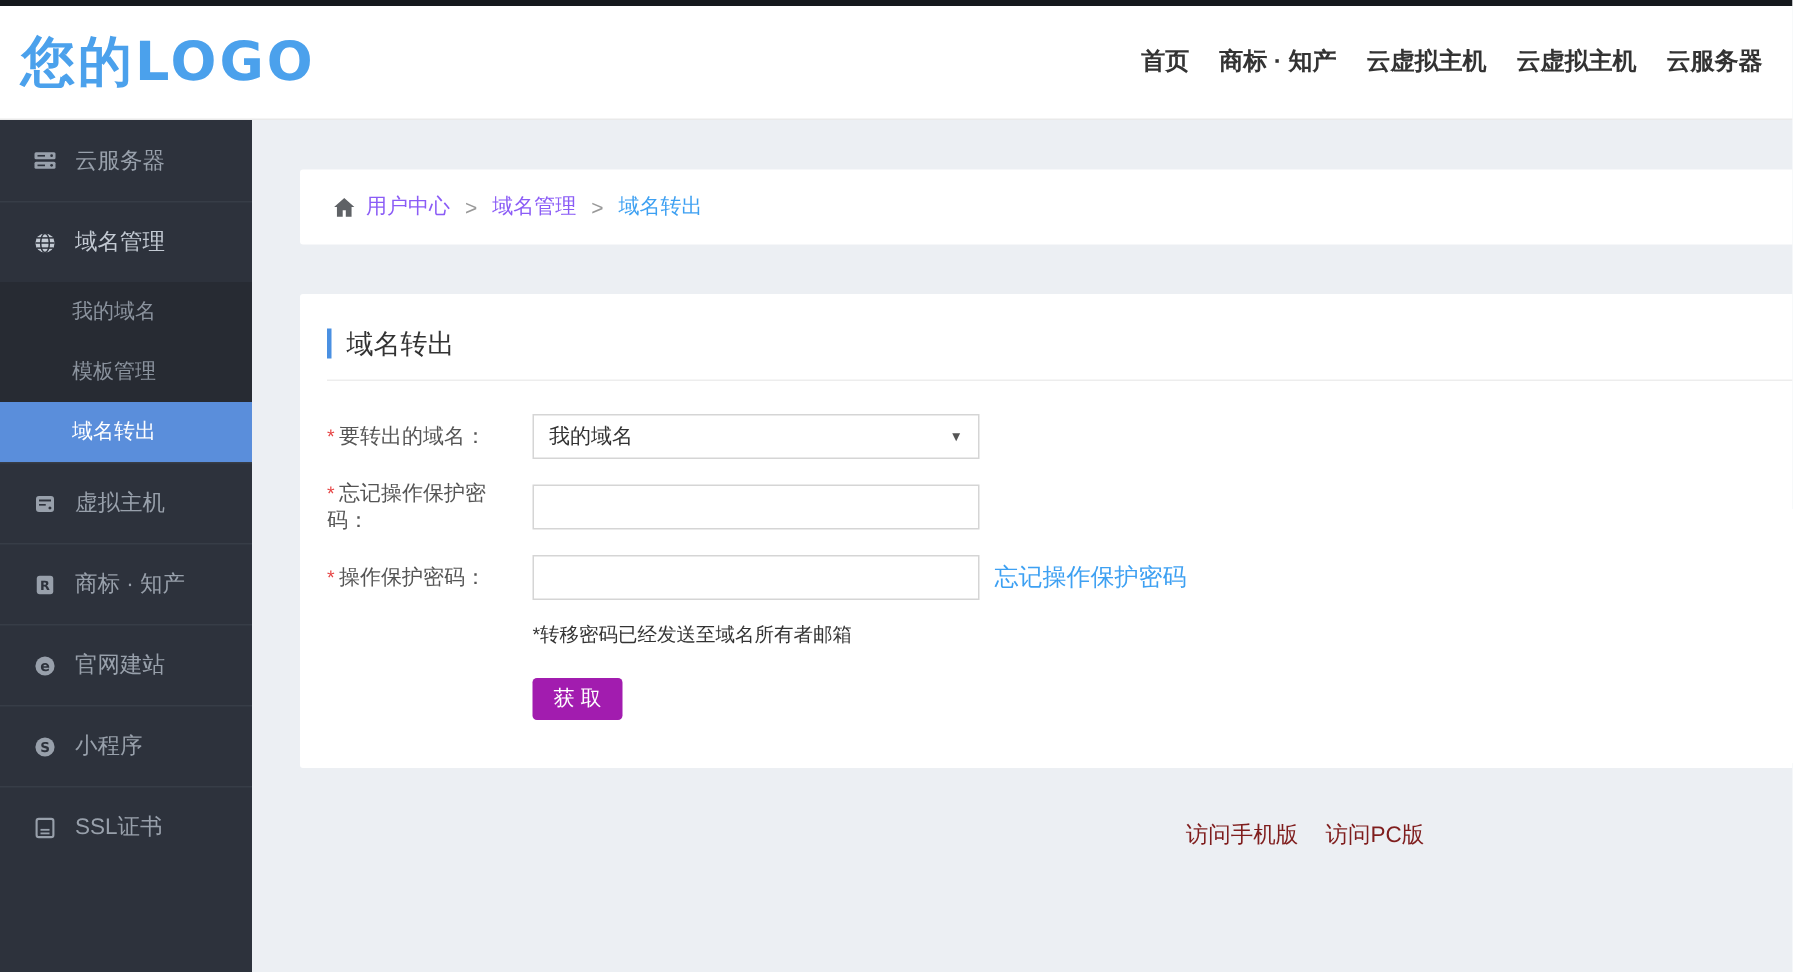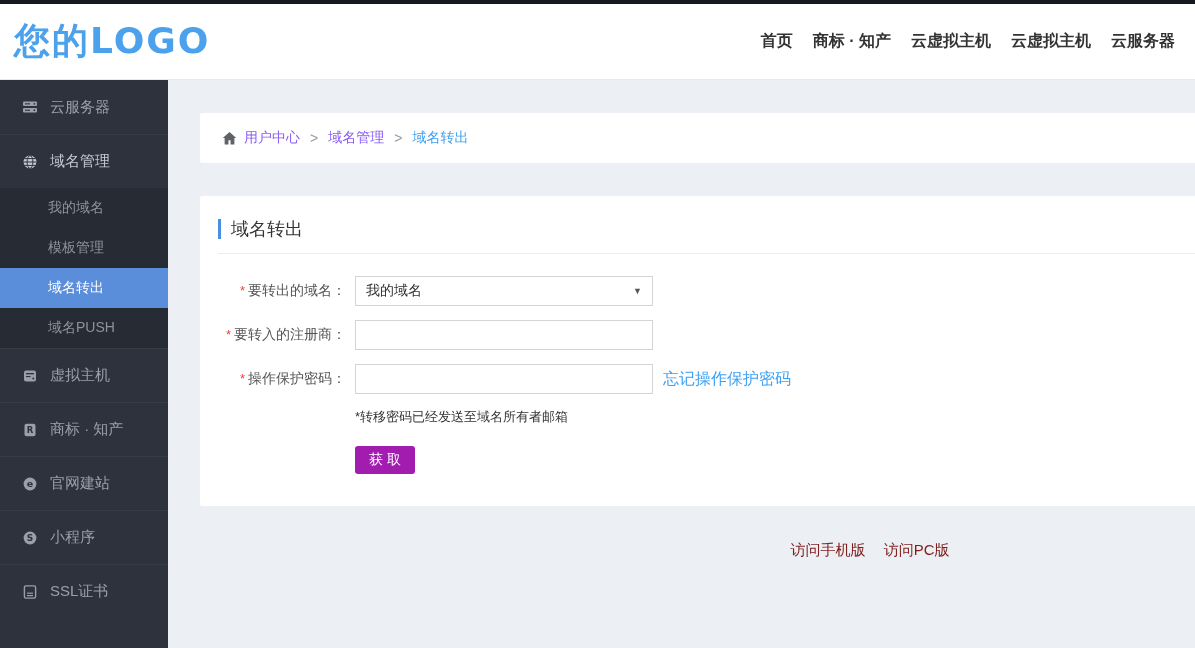--- a/index.html
+++ b/index.html
@@ -46,21 +46,21 @@
 
   .panel { margin-top:33px; background:#fff; border-radius:2px;
            padding:21px 24px 32px 18px; min-height:297px; }
   .panel-title { display:flex; align-items:center; gap:10px; }
   .accent { width:3px; height:20px; background:#4a90e2; }
   .panel-title h2 { font-size:18px; color:#333; font-weight:normal; }
   .panel-divider { height:1px; background:#ededed; margin-top:12px; }
 
   .form { margin-top:22px; }
   .form-row { display:flex; align-items:center; margin-bottom:14px; }
-  .form-label { width:128px; text-align:right; margin-right:9px; font-size:14px; color:#555; }
+  .form-label { width:128px; text-align:left; margin-right:9px; font-size:14px; color:#555; }
   .req { color:#e64545; margin-right:3px; font-size:13px; }
   .select-box { width:298px; height:30px; border:1px solid #d5d5d5; display:flex;
                 align-items:center; justify-content:space-between; padding:0 10px;
                 font-size:14px; color:#333; background:#fff; cursor:pointer; }
   .chevron { font-size:9px; color:#555; }
   .text-input { width:298px; height:30px; border:1px solid #d5d5d5; padding:0 10px;
                 font-size:14px; color:#333; outline:none; background:#fff; }
   .forgot-link { color:#3da0f2; font-size:16px; margin-left:10px; text-decoration:none; cursor:pointer; }
   .form-note { margin-left:137px; font-size:13px; color:#333; }
   .get-btn { margin-left:137px; margin-top:20px; width:60px; height:28px; background:#a21caf;
@@ -119,21 +119,20 @@
               </g>
             </svg>
         </span>
         <span>域名管理</span>
       </div>
 
       <div class="submenu">
         <div class="submenu-item">我的域名</div>
         <div class="submenu-item">模板管理</div>
         <div class="submenu-item active">域名转出</div>
-        <div class="submenu-item">域名PUSH</div>
       </div>
 
       <div class="side-item">
         <span class="side-icon">
           <svg viewBox="0 0 16 16">
               <rect x="2" y="2.6" width="12" height="10.8" rx="2" fill="currentColor"></rect>
               <g fill="#2d323c">
                 <rect x="4" y="5" width="8" height="1.3"></rect>
                 <rect x="4" y="8" width="4.5" height="1.1"></rect>
                 <circle cx="11.3" cy="10.6" r="1"></circle>
@@ -215,21 +214,21 @@
 
             <div class="form-row">
               <span class="form-label"><span class="req">*</span><span>要转出的域名：</span></span>
               <div class="select-box">
                 <span>我的域名</span>
                 <span class="chevron">▼</span>
               </div>
             </div>
 
             <div class="form-row">
-              <span class="form-label"><span class="req">*</span><span>要转入的注册商：</span></span>
+              <span class="form-label"><span class="req">*</span><span>忘记操作保护密码：</span></span>
               <input class="text-input" type="text" value="" style="">
             </div>
 
             <div class="form-row">
               <span class="form-label"><span class="req">*</span><span>操作保护密码：</span></span>
               <input class="text-input" type="text" value="" style="">
               <a class="forgot-link">忘记操作保护密码</a>
             </div>
 
             <div class="form-note">*转移密码已经发送至域名所有者邮箱</div>

